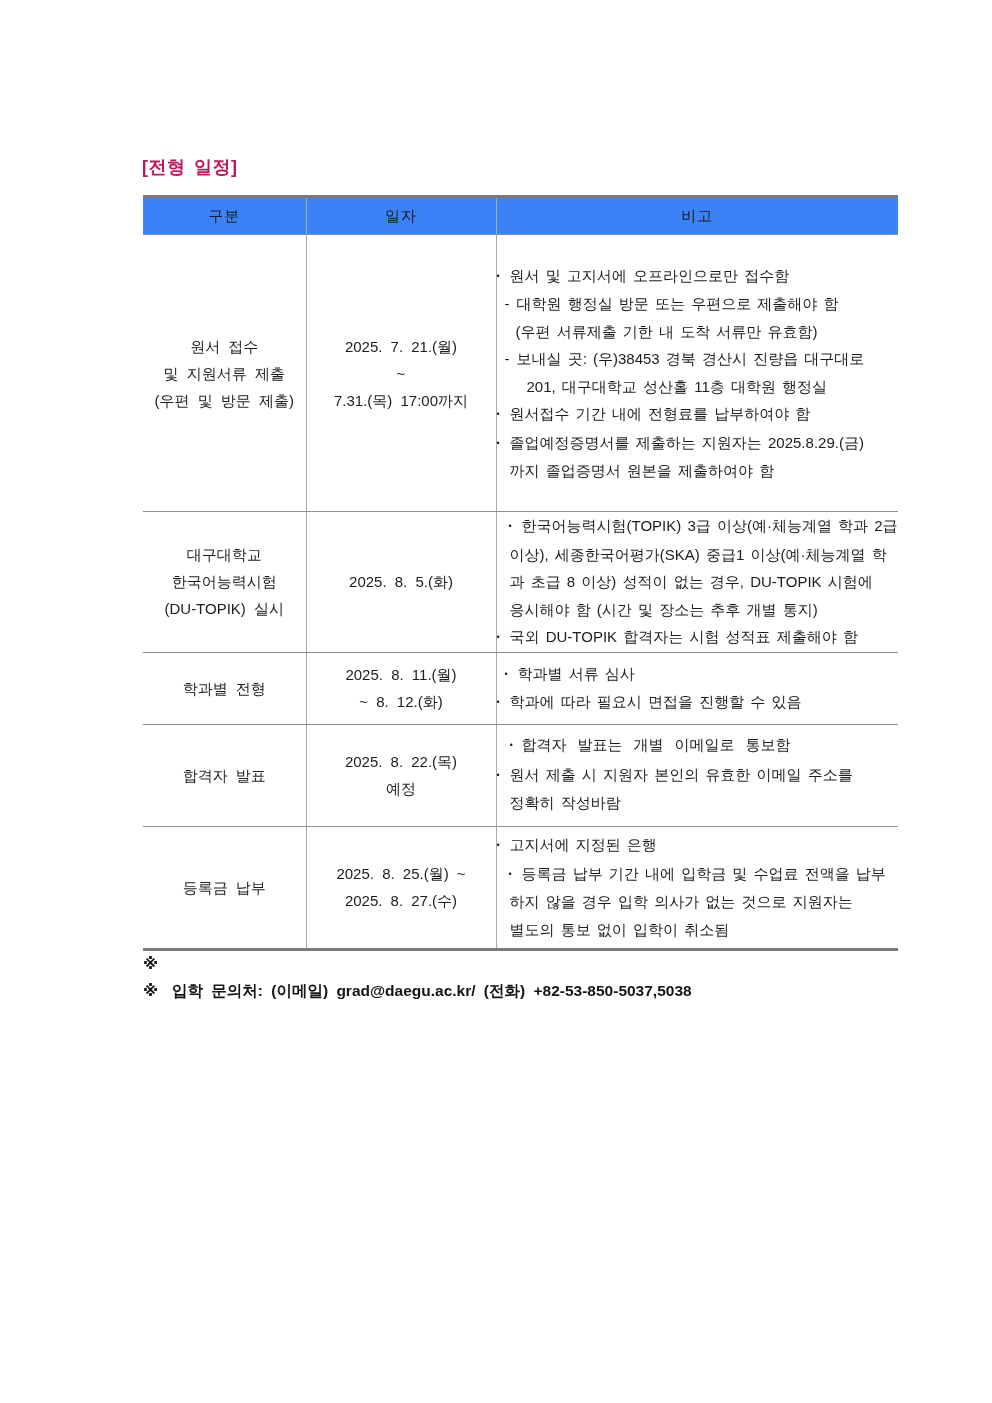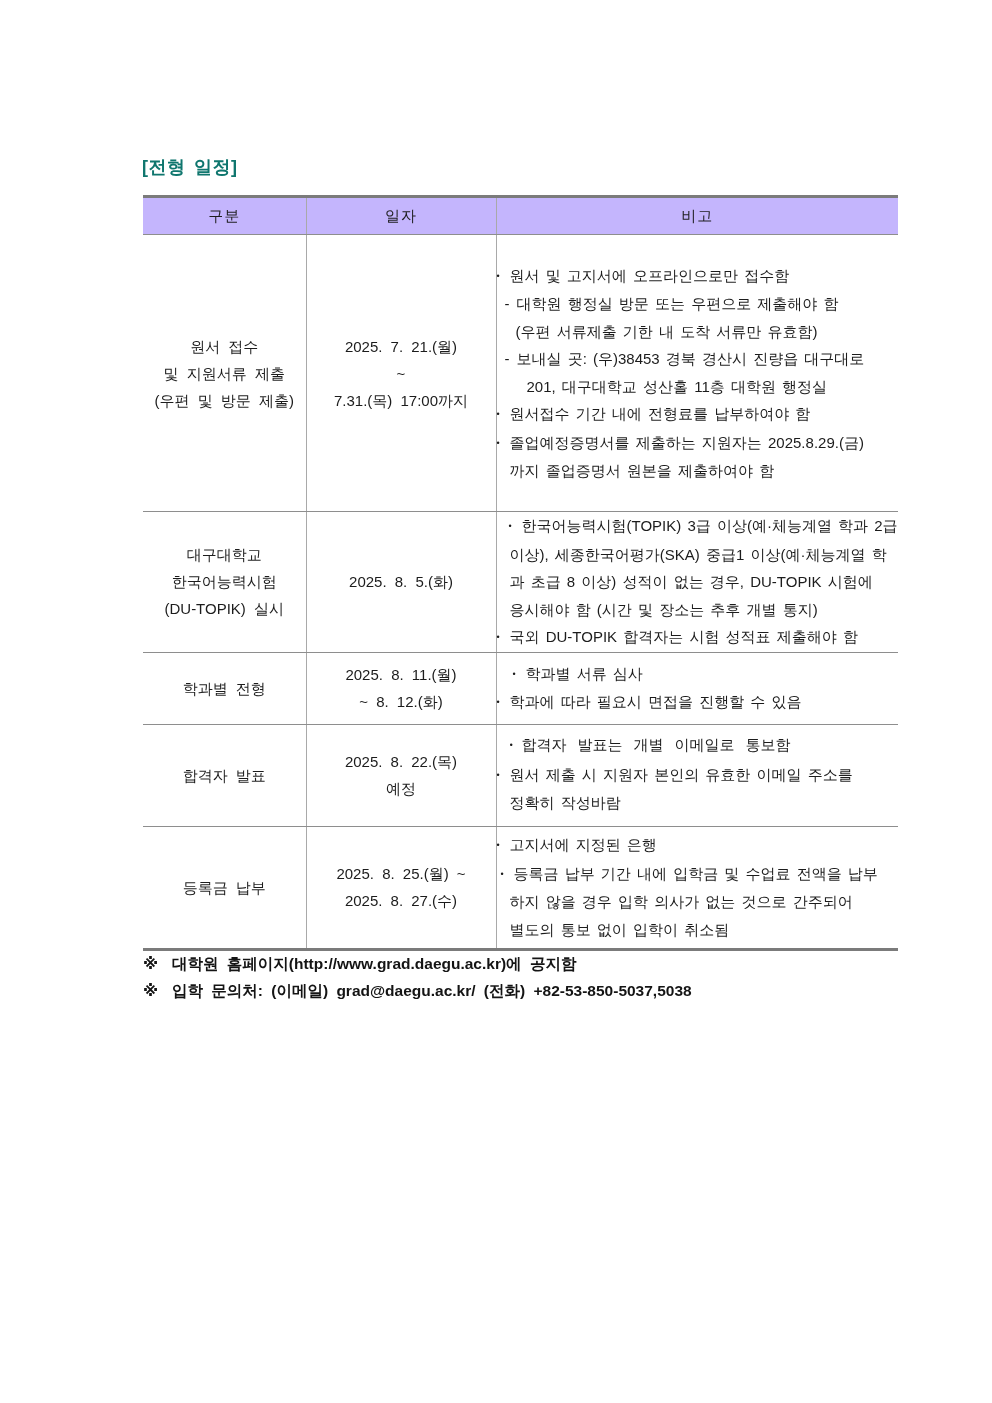--- a/index.html
+++ b/index.html
@@ -6,37 +6,37 @@
   body {
     width: 992px; height: 1403px;
     font-family: "Liberation Sans", "DejaVu Sans", sans-serif;
     color: #1c1c1c;
     -webkit-font-smoothing: antialiased;
   }
   .page { position: relative; width: 992px; height: 1403px; overflow: hidden; }
 
   .doc-title {
     position: absolute; left: 142px; top: 155px;
-    font-size: 18px; font-weight: bold; color: #0f766e;
+    font-size: 18px; font-weight: bold; color: #be185d;
     letter-spacing: 0.5px; word-spacing: 3px; margin: 0;
   }
 
   table.sched {
     position: absolute; left: 143px; top: 195px;
     width: 755px; border-collapse: collapse; table-layout: fixed;
     border-top: 3px solid #7b7b7b;
     border-bottom: 3px solid #7b7b7b;
     font-size: 15px; color: #1c1c1c;
   }
   table.sched col.c1 { width: 163px; }
   table.sched col.c2 { width: 190px; }
   table.sched col.c3 { width: 402px; }
 
   table.sched th {
-    background: #c4b5fd;
+    background: #3b82f6;
     font-weight: normal; font-size: 15px;
     height: 34px;
     border-bottom: 1px solid #8e8e8e;
     letter-spacing: 1px;
   }
   table.sched td {
     border-bottom: 1px solid #8e8e8e;
     vertical-align: middle;
     padding: 0;
   }
@@ -124,21 +124,21 @@
         </tr>
         <tr style="height: 72px;">
           <td class="cat">
             <div>학과별 전형</div>
           </td>
           <td class="date">
             <div>2025. 8. 11.(월)</div>
             <div>~ 8. 12.(화)</div>
           </td>
           <td class="notes">
-            <div class="nl" style="padding-left: 16px;"><span class="mk">•</span><span>학과별 서류 심사</span></div>
+            <div class="nl" style="padding-left: 8px;"><span class="mk">•</span><span>학과별 서류 심사</span></div>
             <div class="nl" style="padding-left: 0px;"><span class="mk">•</span><span>학과에 따라 필요시 면접을 진행할 수 있음</span></div>
           </td>
         </tr>
         <tr style="height: 102px;">
           <td class="cat">
             <div>합격자 발표</div>
           </td>
           <td class="date">
             <div>2025. 8. 22.(목)</div>
             <div>예정</div>
@@ -152,33 +152,32 @@
         <tr style="height: 123px;">
           <td class="cat">
             <div>등록금 납부</div>
           </td>
           <td class="date">
             <div>2025. 8. 25.(월) ~</div>
             <div>2025. 8. 27.(수)</div>
           </td>
           <td class="notes">
             <div class="nl" style="padding-left: 0px;"><span class="mk">•</span><span>고지서에 지정된 은행</span></div>
-            <div class="nl" style="padding-left: 4px;"><span class="mk">•</span><span>등록금 납부 기간 내에 입학금 및 수업료 전액을 납부</span></div>
-            <div class="nl" style="padding-left: 13px;"><span>하지 않을 경우 입학 의사가 없는 것으로 간주되어</span></div>
+            <div class="nl" style="padding-left: 12px;"><span class="mk">•</span><span>등록금 납부 기간 내에 입학금 및 수업료 전액을 납부</span></div>
+            <div class="nl" style="padding-left: 13px;"><span>하지 않을 경우 입학 의사가 없는 것으로 지원자는</span></div>
             <div class="nl" style="padding-left: 13px;"><span>별도의 통보 없이 입학이 취소됨</span></div>
           </td>
         </tr>
       </tbody>
   </table>
 
   <div class="footnotes">
       <div class="fn">
         <span class="fn-mark">※</span>
         <div class="fn-text">
-          <div>대학원 홈페이지(http://www.grad.daegu.ac.kr)에 공지함</div>
         </div>
       </div>
       <div class="fn">
         <span class="fn-mark">※</span>
         <div class="fn-text">
           <div>입학 문의처: (이메일) grad@daegu.ac.kr/ (전화) +82-53-850-5037,5038</div>
         </div>
       </div>
     </div>
 

